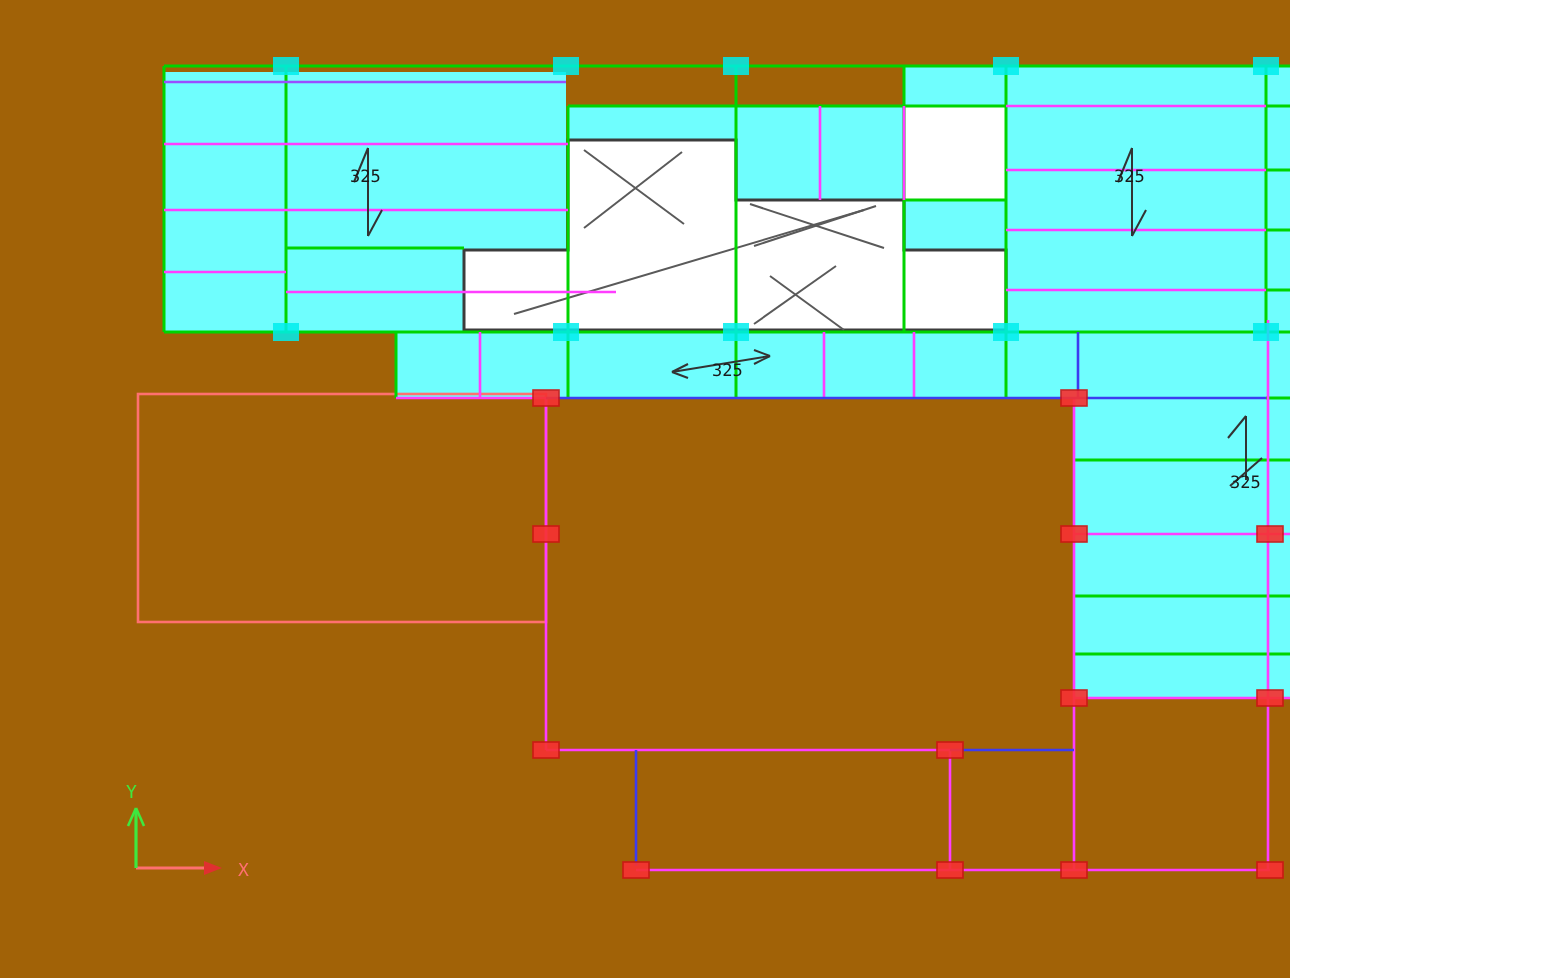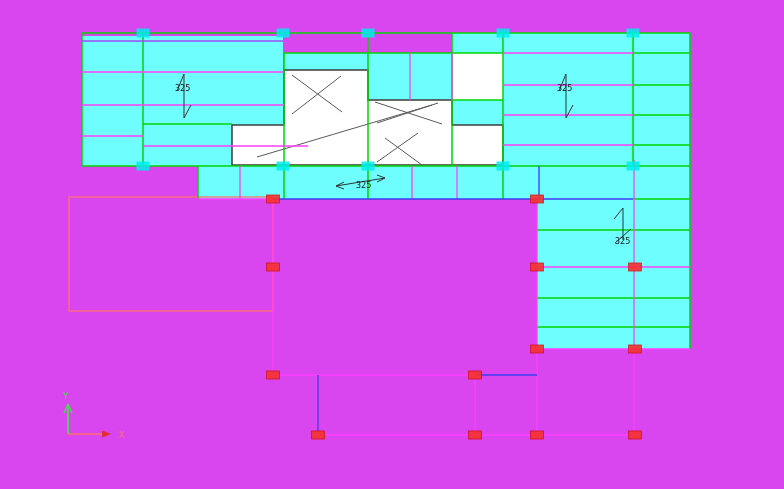--- a/index.html
+++ b/index.html
@@ -1,16 +1,16 @@
 <!DOCTYPE html>
 <html><head>
 <meta charset="utf-8">
 <style>
   html,body{margin:0;padding:0;background:#ffffff;}
-  #viewport{position:relative;width:784px;height:489px;background:#d946ef;overflow:hidden;
+  #viewport{position:relative;width:645px;height:489px;background:#a16207;overflow:hidden;
             font-family:"DejaVu Sans Mono", monospace;}
   #plan-svg{position:absolute;left:0;top:0;}
   text{font-family:"DejaVu Sans Mono", monospace;}
 </style>
 </head>
 <body>
 
 <div id="viewport">
   <svg id="plan-svg" width="784" height="489" viewBox="0 0 784 489">
       <rect x="82" y="36" width="201" height="130" fill="#6ffefe"></rect>

